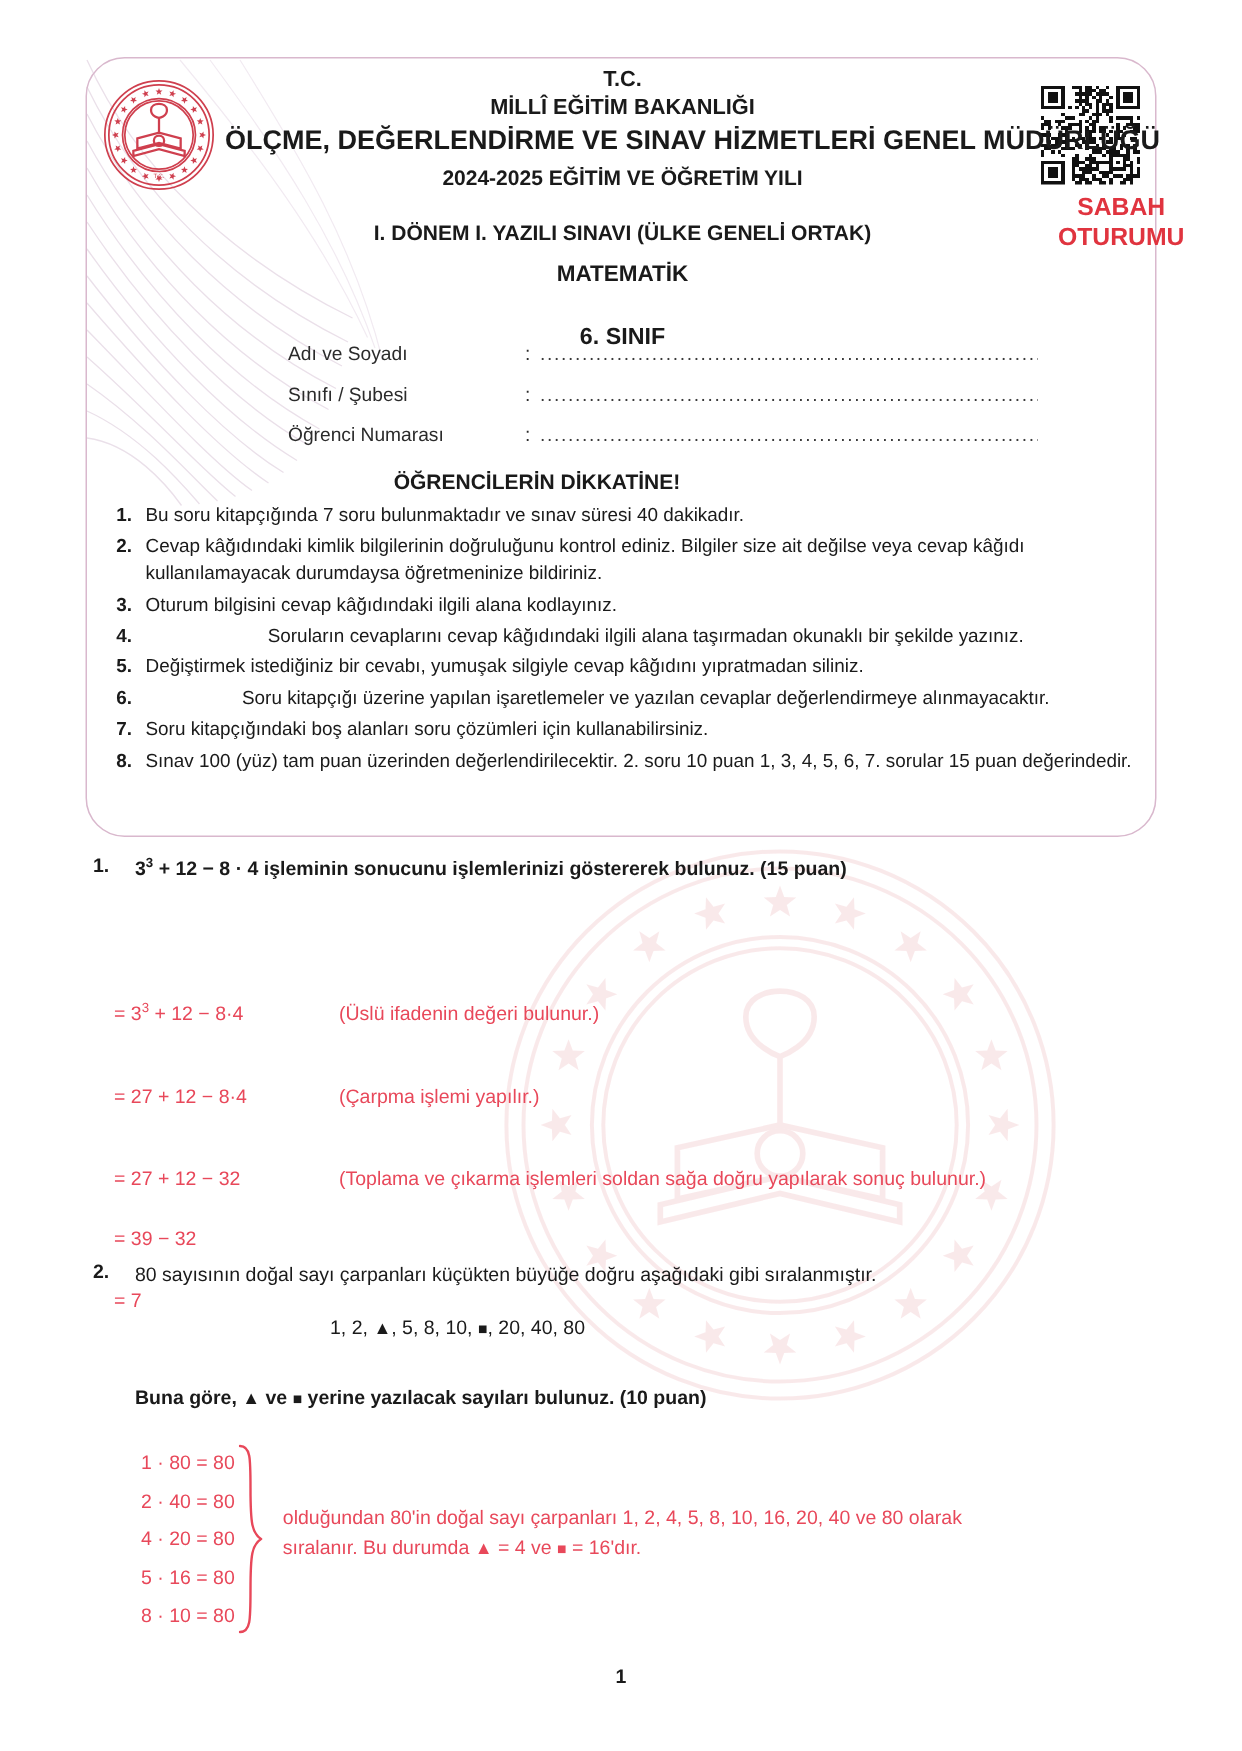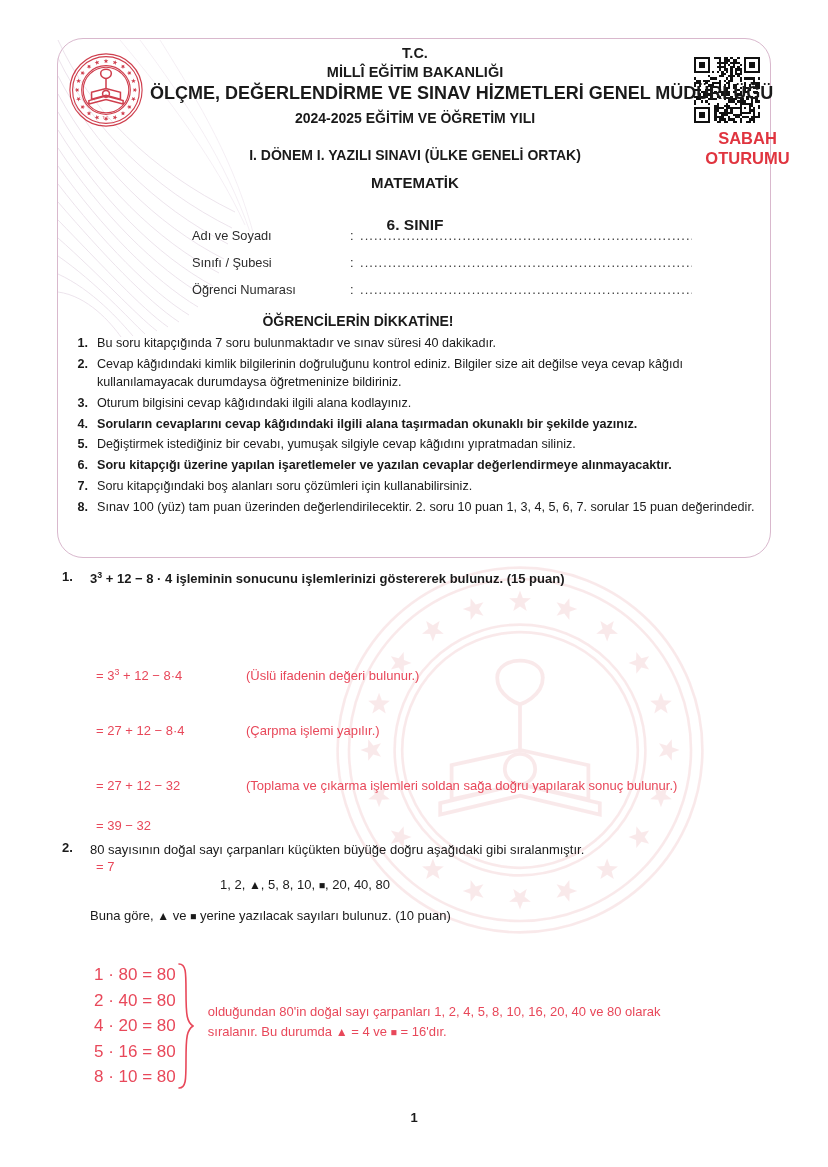--- a/index.html
+++ b/index.html
@@ -165,21 +165,21 @@
     padding-right: 9px;
     font-weight: bold;
     font-size: 12.6px;
     line-height: 1.45;
   }
   .ins-text {
     flex: 1 1 auto;
     font-size: 12.6px;
     line-height: 1.45;
   }
-  .ins-text.bold { font-weight: bold; }
+  .ins-text.bold { font-weight: normal; text-align: center; }
 
   
   .q-block { position: absolute; z-index: 3; }
   .q-head {
     display: flex;
     align-items: flex-start;
   }
   .q-num {
     flex: 0 0 34px;
     font-weight: bold;
@@ -207,39 +207,39 @@
   .ans-rhs { flex: 1 1 auto; white-space: nowrap; margin-top: 35px; }
 
   
   .q2-list {
     font-size: 13px;
     margin-top: 17px;
     padding-left: 164px;
   }
   .q2-prompt {
     font-size: 13px;
-    font-weight: normal;
-    margin-top: 16px;
+    font-weight: bold;
+    margin-top: 32px;
     padding-left: 34px;
   }
   .glyph-tri { font-size: 12px; }
   .glyph-sq  { font-size: 10.5px; }
 
   
   .brace-wrap {
     position: absolute;
     left: 94px;
     top: 962px;
     z-index: 3;
     display: flex;
     align-items: flex-start;
   }
   .brace-col {
     color: #e8485a;
-    font-size: 17px;
+    font-size: 13px;
     line-height: 25.6px;
     white-space: nowrap;
     text-align: left;
   }
   .brace-mark {
     position: relative;
     width: 16px;
     height: 128px;
     margin-left: 2px;
   }
@@ -859,21 +859,21 @@
   </div>
 </div>
 
 <div class="q-block" style="left:56px; top:569px; width:730px;">
   <div class="q-head">
     <span class="q-num">1.</span>
     <span class="q-text"><span>3</span><sup class="exp">3</sup><span> + 12 − 8 · 4</span><span>  işleminin sonucunu işlemlerinizi göstererek bulunuz. (15 puan)</span></span>
   </div>
 </div>
 
-<div class="q-block ans" style="left:96px; top:631px; width:700px;">
+<div class="q-block ans" style="left:76px; top:631px; width:700px;">
   <div class="ans-row">
     <span class="ans-lhs"><span>= 3</span><sup class="exp">3</sup><span> + 12 − 8·4</span></span>
     <span class="ans-rhs">(Üslü ifadenin değeri bulunur.)</span>
   </div>
   <div class="ans-row">
     <span class="ans-lhs">= 27 + 12 − 8·4</span>
     <span class="ans-rhs">(Çarpma işlemi yapılır.)</span>
   </div>
   <div class="ans-row">
     <span class="ans-lhs">= 27 + 12 − 32</span>

